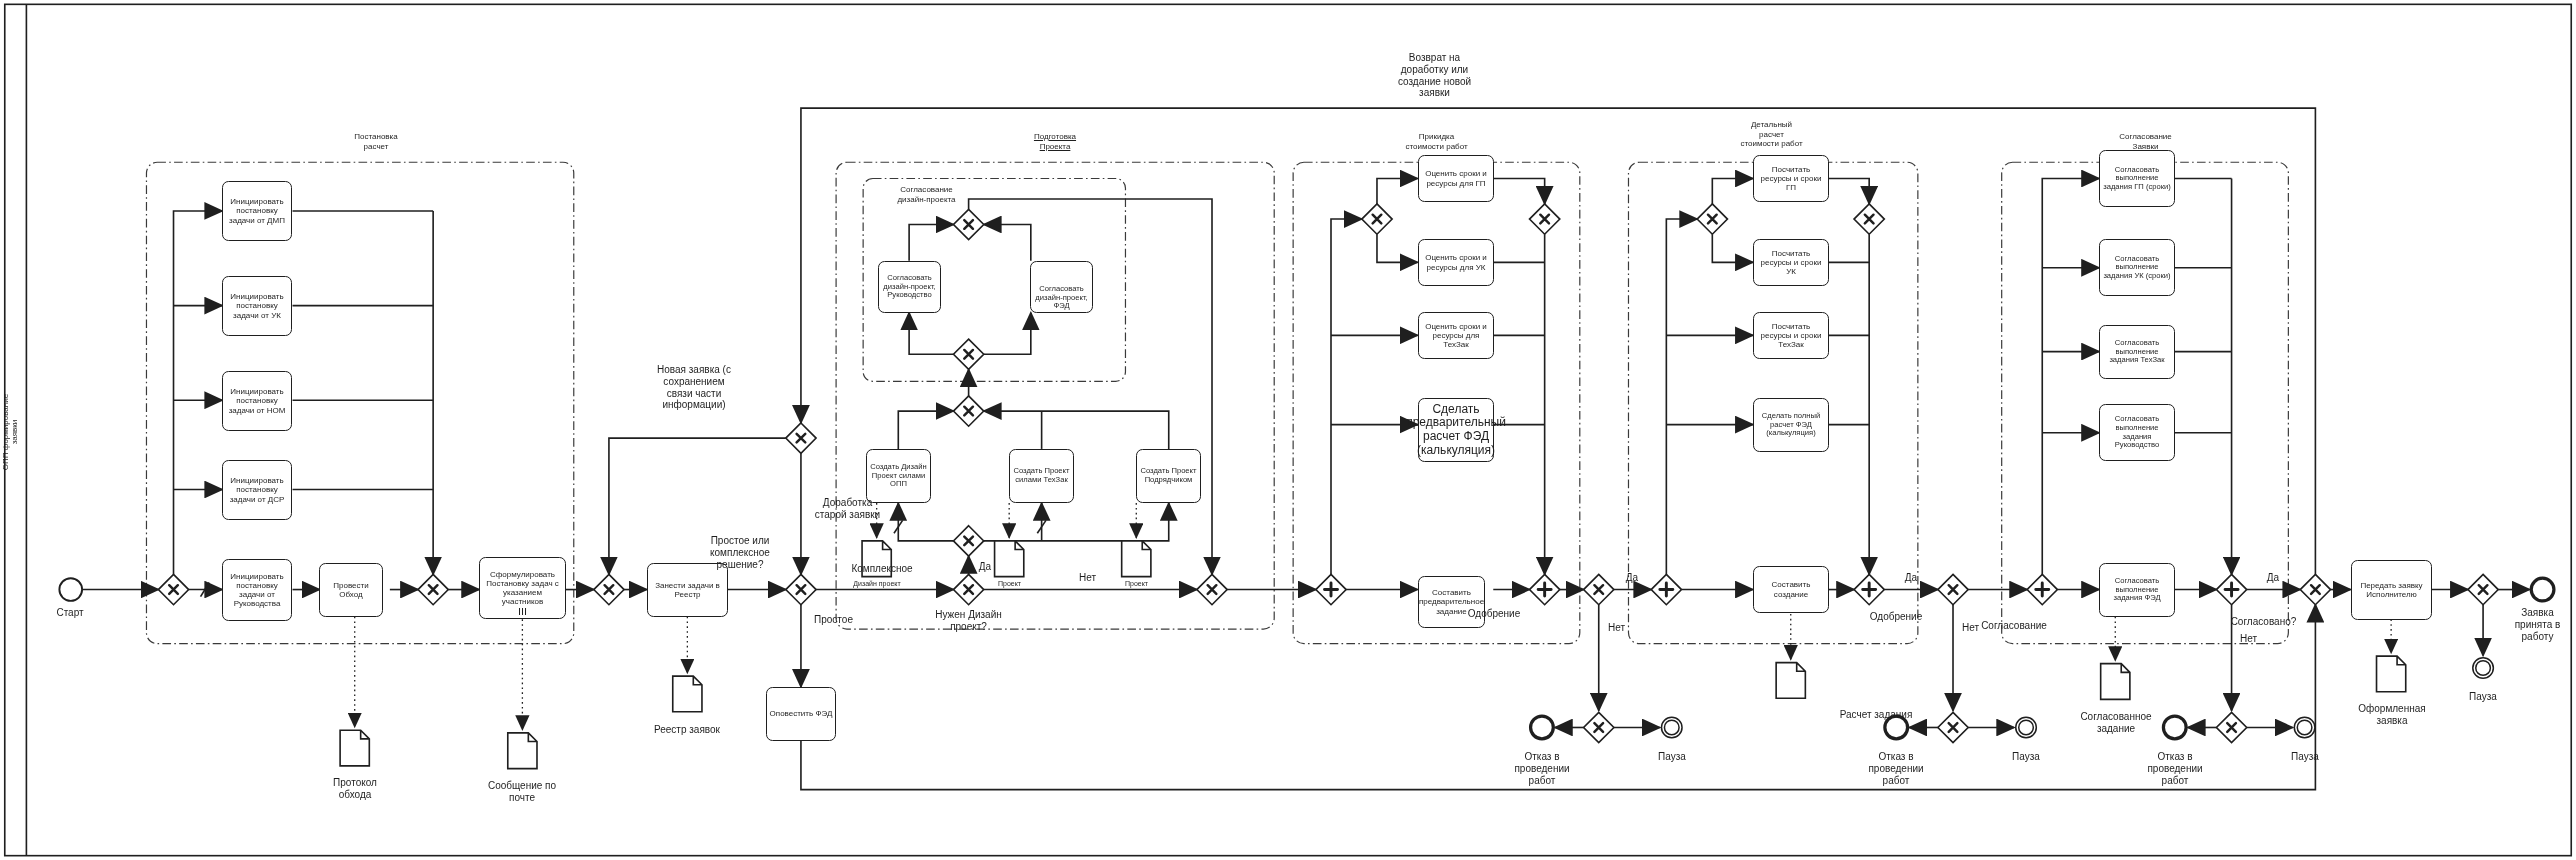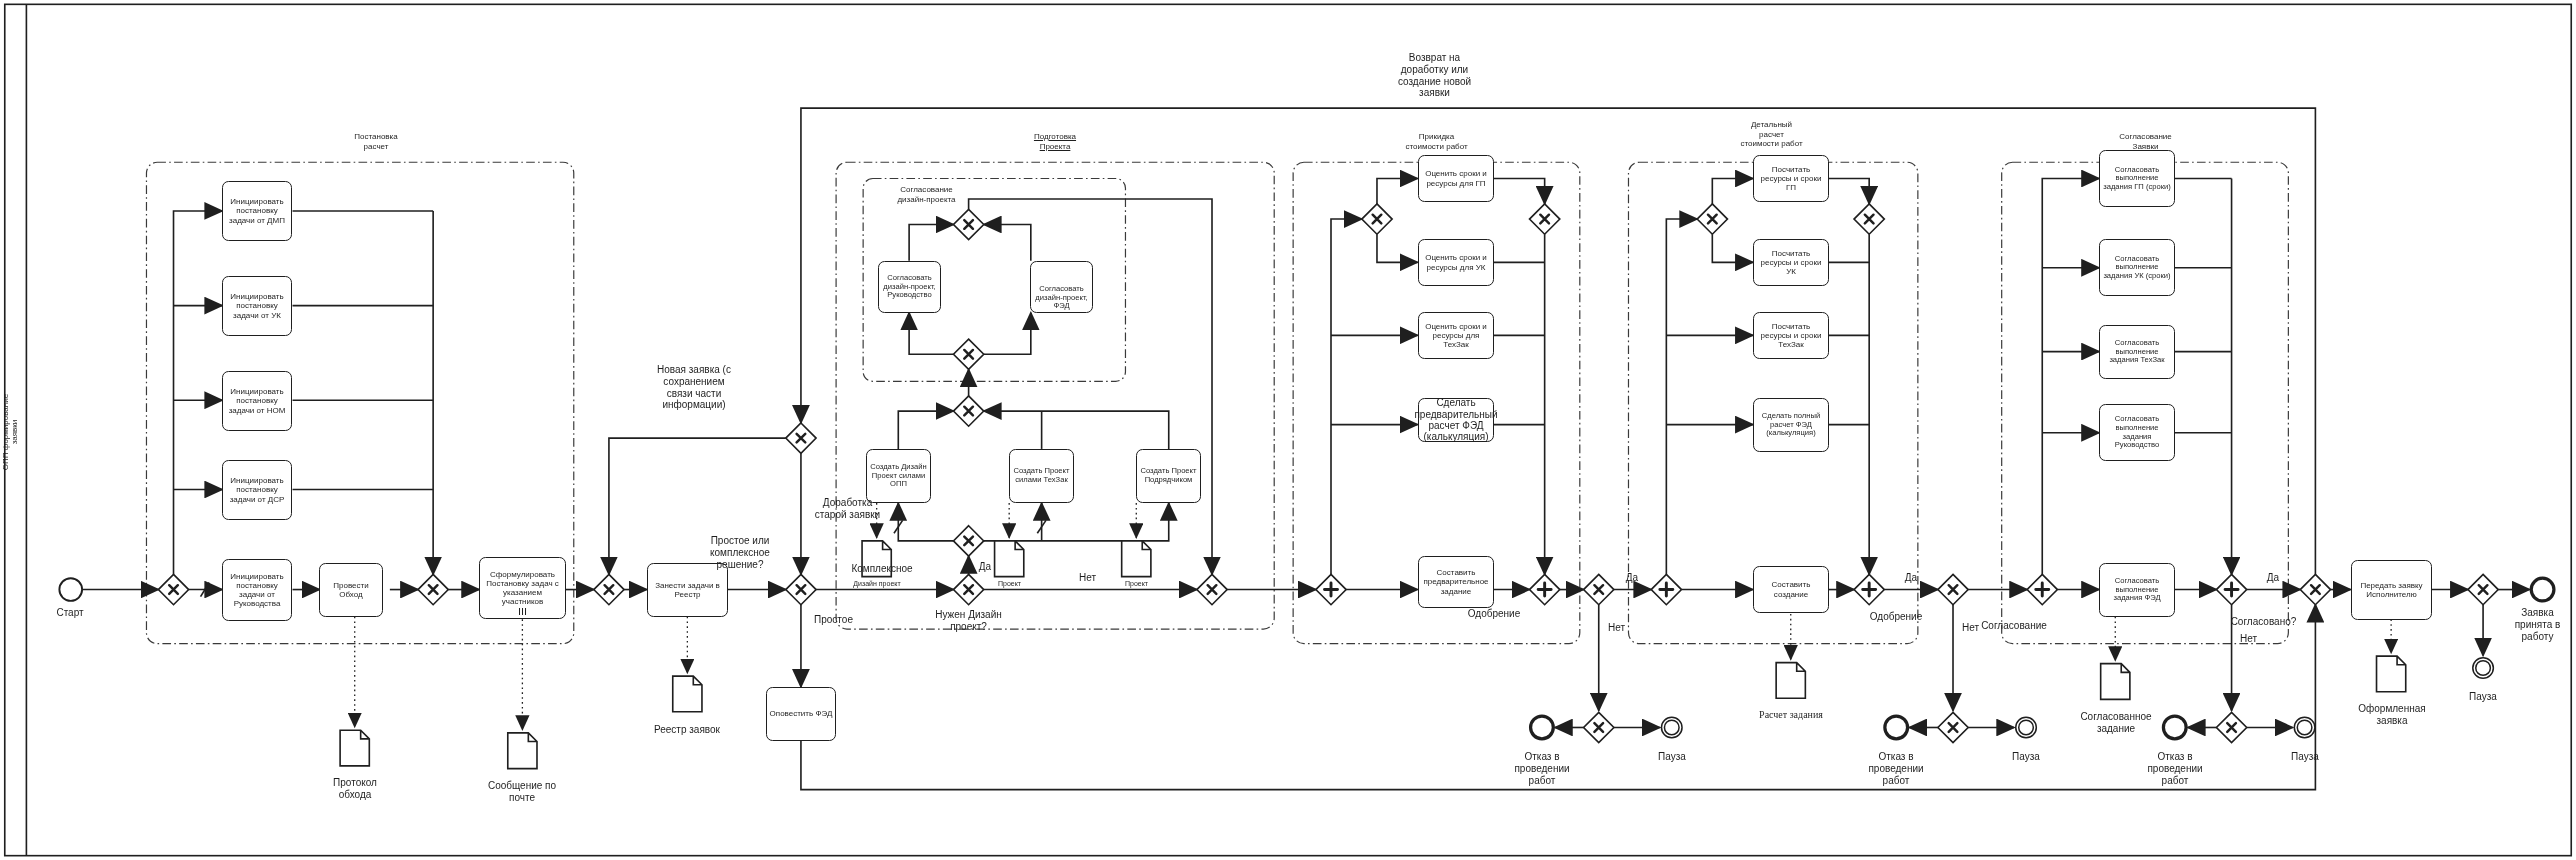--- a/index.html
+++ b/index.html
@@ -310,24 +310,24 @@
     </div>
 <div class="task" style="left:1418px;top:155px;width:76px;height:47px;">
       <span>Оценить сроки и ресурсы для ГП</span>
     </div>
 <div class="task" style="left:1418px;top:239px;width:76px;height:47px;">
       <span>Оценить сроки и ресурсы для УК</span>
     </div>
 <div class="task" style="left:1418px;top:312px;width:76px;height:47px;">
       <span>Оценить сроки и ресурсы для ТехЗак</span>
     </div>
-<div class="task" style="left:1418px;top:398px;width:76px;height:44px;font-size:10px;">
+<div class="task" style="left:1418px;top:398px;width:76px;height:64px;font-size:12px;">
       <span>Сделать предварительный расчет ФЭД (калькуляция)</span>
     </div>
-<div class="task" style="left:1418px;top:556px;width:76px;height:52px;">
+<div class="task" style="left:1418px;top:576px;width:67px;height:52px;">
       <span>Составить предварительное задание</span>
     </div>
 <div class="task" style="left:1753px;top:155px;width:76px;height:47px;">
       <span>Посчитать ресурсы и сроки ГП</span>
     </div>
 <div class="task" style="left:1753px;top:239px;width:76px;height:47px;">
       <span>Посчитать ресурсы и сроки УК</span>
     </div>
 <div class="task" style="left:1753px;top:312px;width:76px;height:47px;">
       <span>Посчитать ресурсы и сроки ТехЗак</span>
@@ -374,21 +374,21 @@
 <div class="lbl" style="left:2502px;top:607px;width:71px;">Заявка принята в
 работу</div>
 
 <div class="lbl" style="left:317px;top:777px;width:76px;">Протокол обхода</div>
 <div class="lbl" style="left:484px;top:780px;width:76px;">Сообщение по
 почте</div>
 <div class="lbl" style="left:649px;top:724px;width:76px;">Реестр заявок</div>
 <div class="lbl" style="left:839px;top:580px;width:76px;font-size:7px;">Дизайн проект</div>
 <div class="lbl" style="left:977px;top:580px;width:65px;font-size:7px;">Проект</div>
 <div class="lbl" style="left:1104px;top:580px;width:65px;font-size:7px;">Проект</div>
-<div class="lbl" style="left:1753px;top:709px;width:76px;font-family:Liberation Serif, serif;">Расчет задания</div>
+<div class="lbl" style="left:1838px;top:709px;width:76px;">Расчет задания</div>
 <div class="lbl" style="left:2078px;top:711px;width:76px;">Согласованное
 задание</div>
 <div class="lbl" style="left:2354px;top:703px;width:76px;">Оформленная
 заявка</div>
 
 <div class="lbl" style="left:1391px;top:52px;width:87px;">Возврат на
 доработку или
 создание новой
 заявки</div>
 <div class="lbl" style="left:648px;top:364px;width:92px;">Новая заявка (с

